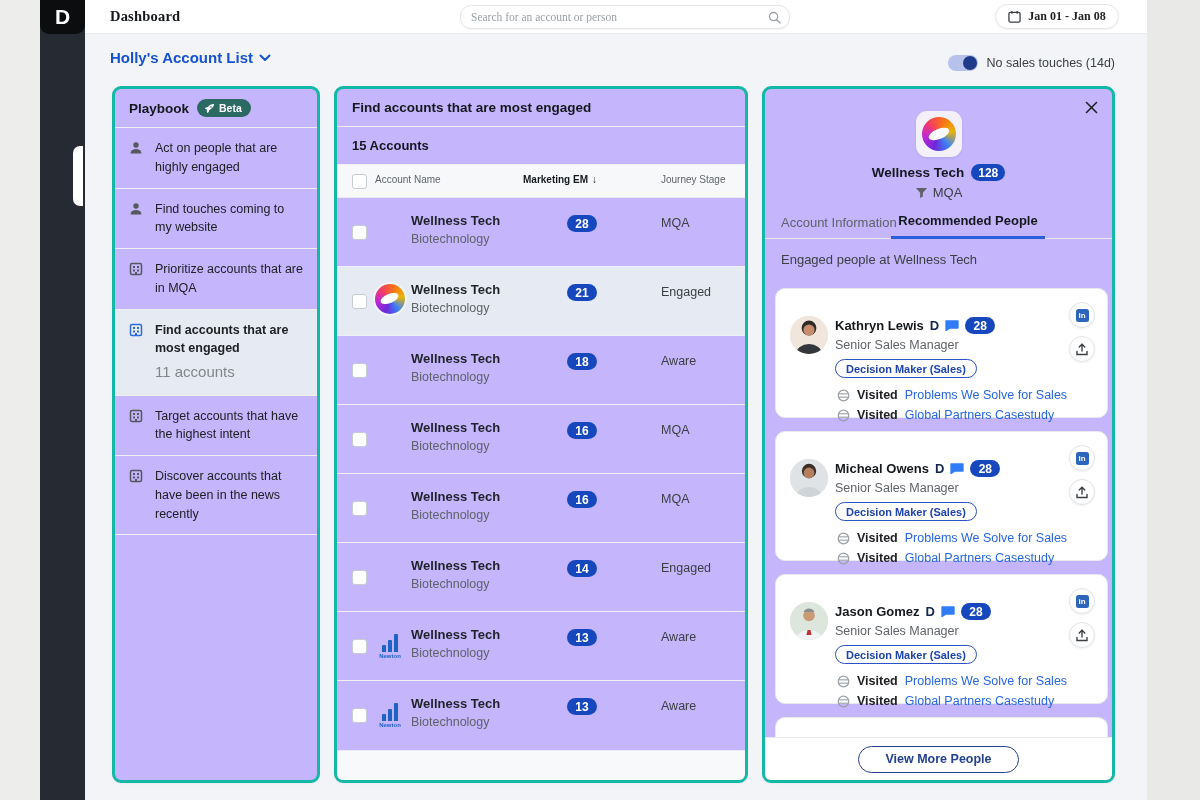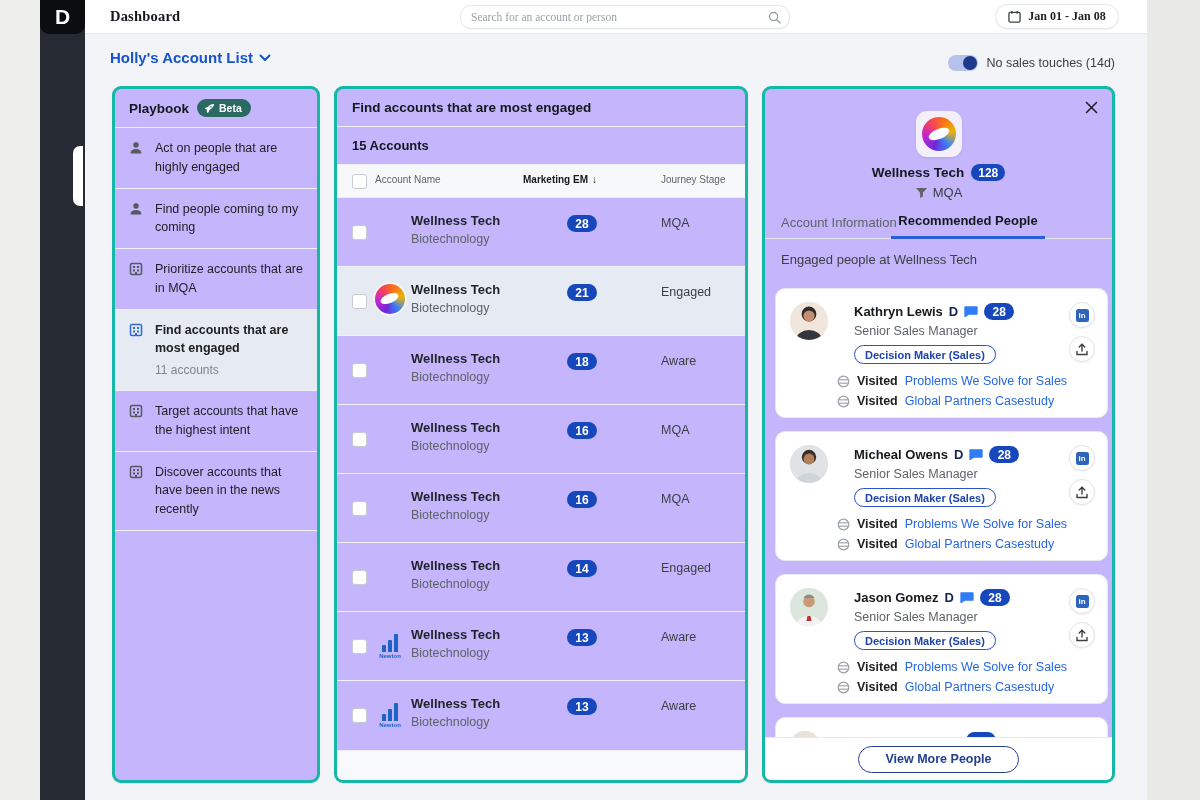--- a/index.html
+++ b/index.html
@@ -38,21 +38,21 @@
 
   
   .pb { left:27px; width:208px; }
   .pb-head { height:38px; display:flex; align-items:center; gap:8px; padding:0 14px; }
   .pb-title { font-size:13.5px; font-weight:bold; color:#15181c; }
   .beta { display:inline-flex; align-items:center; gap:4px; background:#2b6a63; color:#fff; font-size:10.5px; font-weight:bold; border-radius:10px; padding:3px 9px 3px 7px; }
   .pb-item { position:relative; border-top:1px solid #edeff2; padding:11px 14px 11px 40px; min-height:58px; font-size:12.5px; line-height:1.5; color:#202124; cursor:pointer; }
   .pb-item .pic { position:absolute; left:14px; top:13px; color:#55595f; }
   .pb-item.sel { background:#e6eaf2; font-weight:bold; }
   .pb-item.sel .pic { color:#2f6ae0; }
-  .pb-sub { font-weight:normal; font-size:12px; color:#80868b; margin-top:3px; }
+  .pb-sub { font-weight:normal; font-size:15px; color:#80868b; margin-top:3px; }
   .pb-bottom { border-top:1px solid #edeff2; height:1px; }
 
   
   .tbl { left:249px; width:414px; overflow:hidden; }
   .tbl-title { height:38px; display:flex; align-items:center; padding:0 15px; font-size:13.5px; font-weight:bold; color:#15181c; border-bottom:1px solid #edeff2; }
   .tbl-count { height:38px; display:flex; align-items:center; padding:0 15px; font-size:13px; font-weight:bold; color:#15181c; border-bottom:1px solid #edeff2; }
   .thead { position:relative; height:33px; background:#f7f8fa; border-bottom:1px solid #e9ebef; font-size:10px; color:#5f6368; }
   .thead .cb { top:9px; }
   .th-name { position:absolute; left:38px; top:9px; }
   .th-em { position:absolute; left:186px; top:9px; font-weight:bold; color:#15181c; display:flex; gap:4px; cursor:pointer; }
@@ -88,21 +88,21 @@
   .dp-logo .sw { width:34px; height:34px; }
   .dp-name { position:absolute; left:0; right:0; top:75px; display:flex; justify-content:center; align-items:center; gap:7px; font-size:13.5px; font-weight:bold; color:#15181c; }
   .dp-stage { position:absolute; left:0; right:0; top:96px; display:flex; justify-content:center; align-items:center; gap:5px; font-size:13px; color:#3c4043; }
   .tabs { position:absolute; left:0; top:116px; width:100%; height:34px; border-bottom:1px solid #e6e8ec; }
   .tab { position:absolute; top:0; height:34px; display:flex; align-items:center; justify-content:center; font-size:13px; color:#5f6368; cursor:pointer; }
   .tab1 { left:16px; width:140px; justify-content:flex-start; }
   .tab2 { left:126px; width:154px; font-weight:bold; color:#15181c; border-bottom:3px solid #2b5fd9; }
   .dp-section { position:absolute; left:16px; top:163px; font-size:13px; color:#3c4043; }
   .pcards { position:absolute; left:10px; top:199px; width:333px; }
   .pcard { position:relative; border:1px solid #e8eaed; border-radius:10px; background:#fff; height:130px; margin-bottom:13px; padding:13px 14px; }
-  .pv { display:flex; gap:26px; }
+  .pv { display:flex; gap:7px;margin-top:14px; }
   .avatar { width:38px; height:38px; border-radius:50%; overflow:hidden; flex:0 0 38px; background:#efe5da; }
   .pinfo { padding-top:1px; }
   .pname-row { display:flex; align-items:center; gap:6px; }
   .pname { font-size:13px; font-weight:bold; color:#15181c; }
   .dglyph { font-size:13px; font-weight:800; color:#12264f; line-height:1; }
   .ptitle { font-size:12.5px; color:#5f6368; margin-top:4px; }
   .role-pill { display:inline-flex; align-items:center; height:19px; padding:0 10px; border:1.5px solid #2b52c7; border-radius:10px; font-size:11px; font-weight:bold; color:#1d43ad; margin-top:7px; }
   .pbtns { position:absolute; right:12px; top:13px; display:flex; gap:8px;flex-direction:column; }
   .cbtn { width:26px; height:26px; border-radius:50%; border:1px solid #e1e4e8; background:#fff; box-shadow:0 1px 2px rgba(0,0,0,.06); display:flex; align-items:center; justify-content:center; cursor:pointer; }
   .li-badge { width:13px; height:13px; border-radius:2.5px; background:#2d64bc; color:#fff; font-size:8px; font-weight:bold; display:flex; align-items:center; justify-content:center; }
@@ -218,21 +218,21 @@
           </span>
         <span>Act on people that are highly engaged</span>
       </div>
       <div class="pb-item">
         <span class="pic">
             <svg width="14" height="14" viewBox="0 0 14 14">
               <circle cx="7" cy="4" r="2.7" fill="currentColor"></circle>
               <path d="M1.5 12.5a5.5 4.5 0 0 1 11 0z" fill="currentColor"></path>
             </svg>
           </span>
-        <span>Find people coming to my coming</span>
+        <span>Find touches coming to my website</span>
       </div>
       <div class="pb-item">
         <span class="pic">
             <svg width="14" height="14" viewBox="0 0 14 14">
               <rect x="1.5" y="1.5" width="11" height="11" rx="1.5" fill="none" stroke="currentColor" stroke-width="1.5"></rect>
               <g fill="currentColor">
                 <rect x="4" y="4" width="2" height="2"></rect>
                 <rect x="8" y="4" width="2" height="2"></rect>
                 <rect x="4" y="7.5" width="2" height="2"></rect>
                 <rect x="8" y="7.5" width="2" height="2"></rect>

